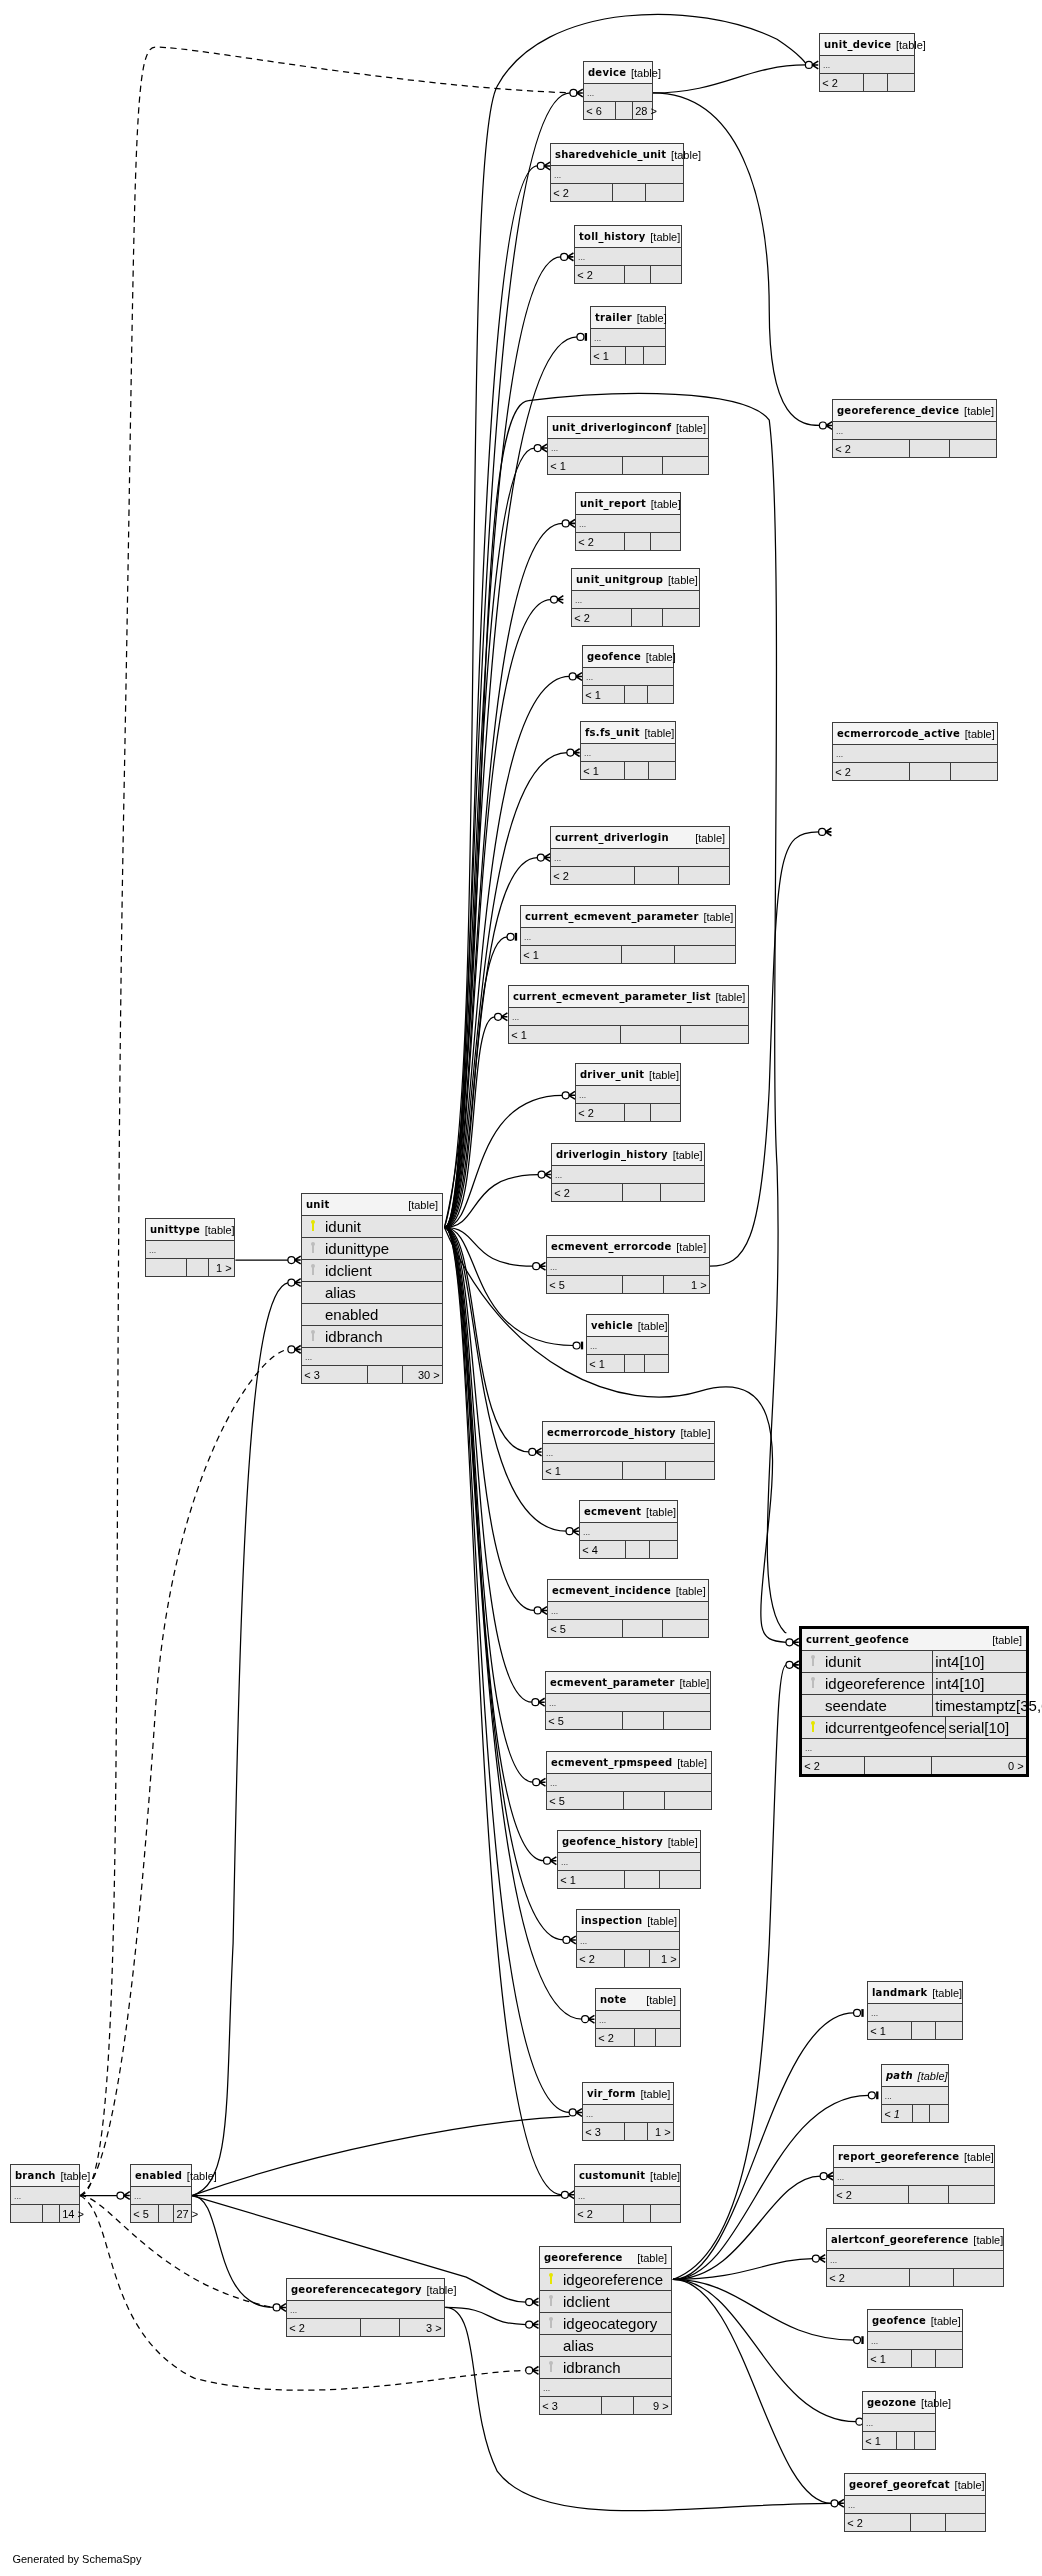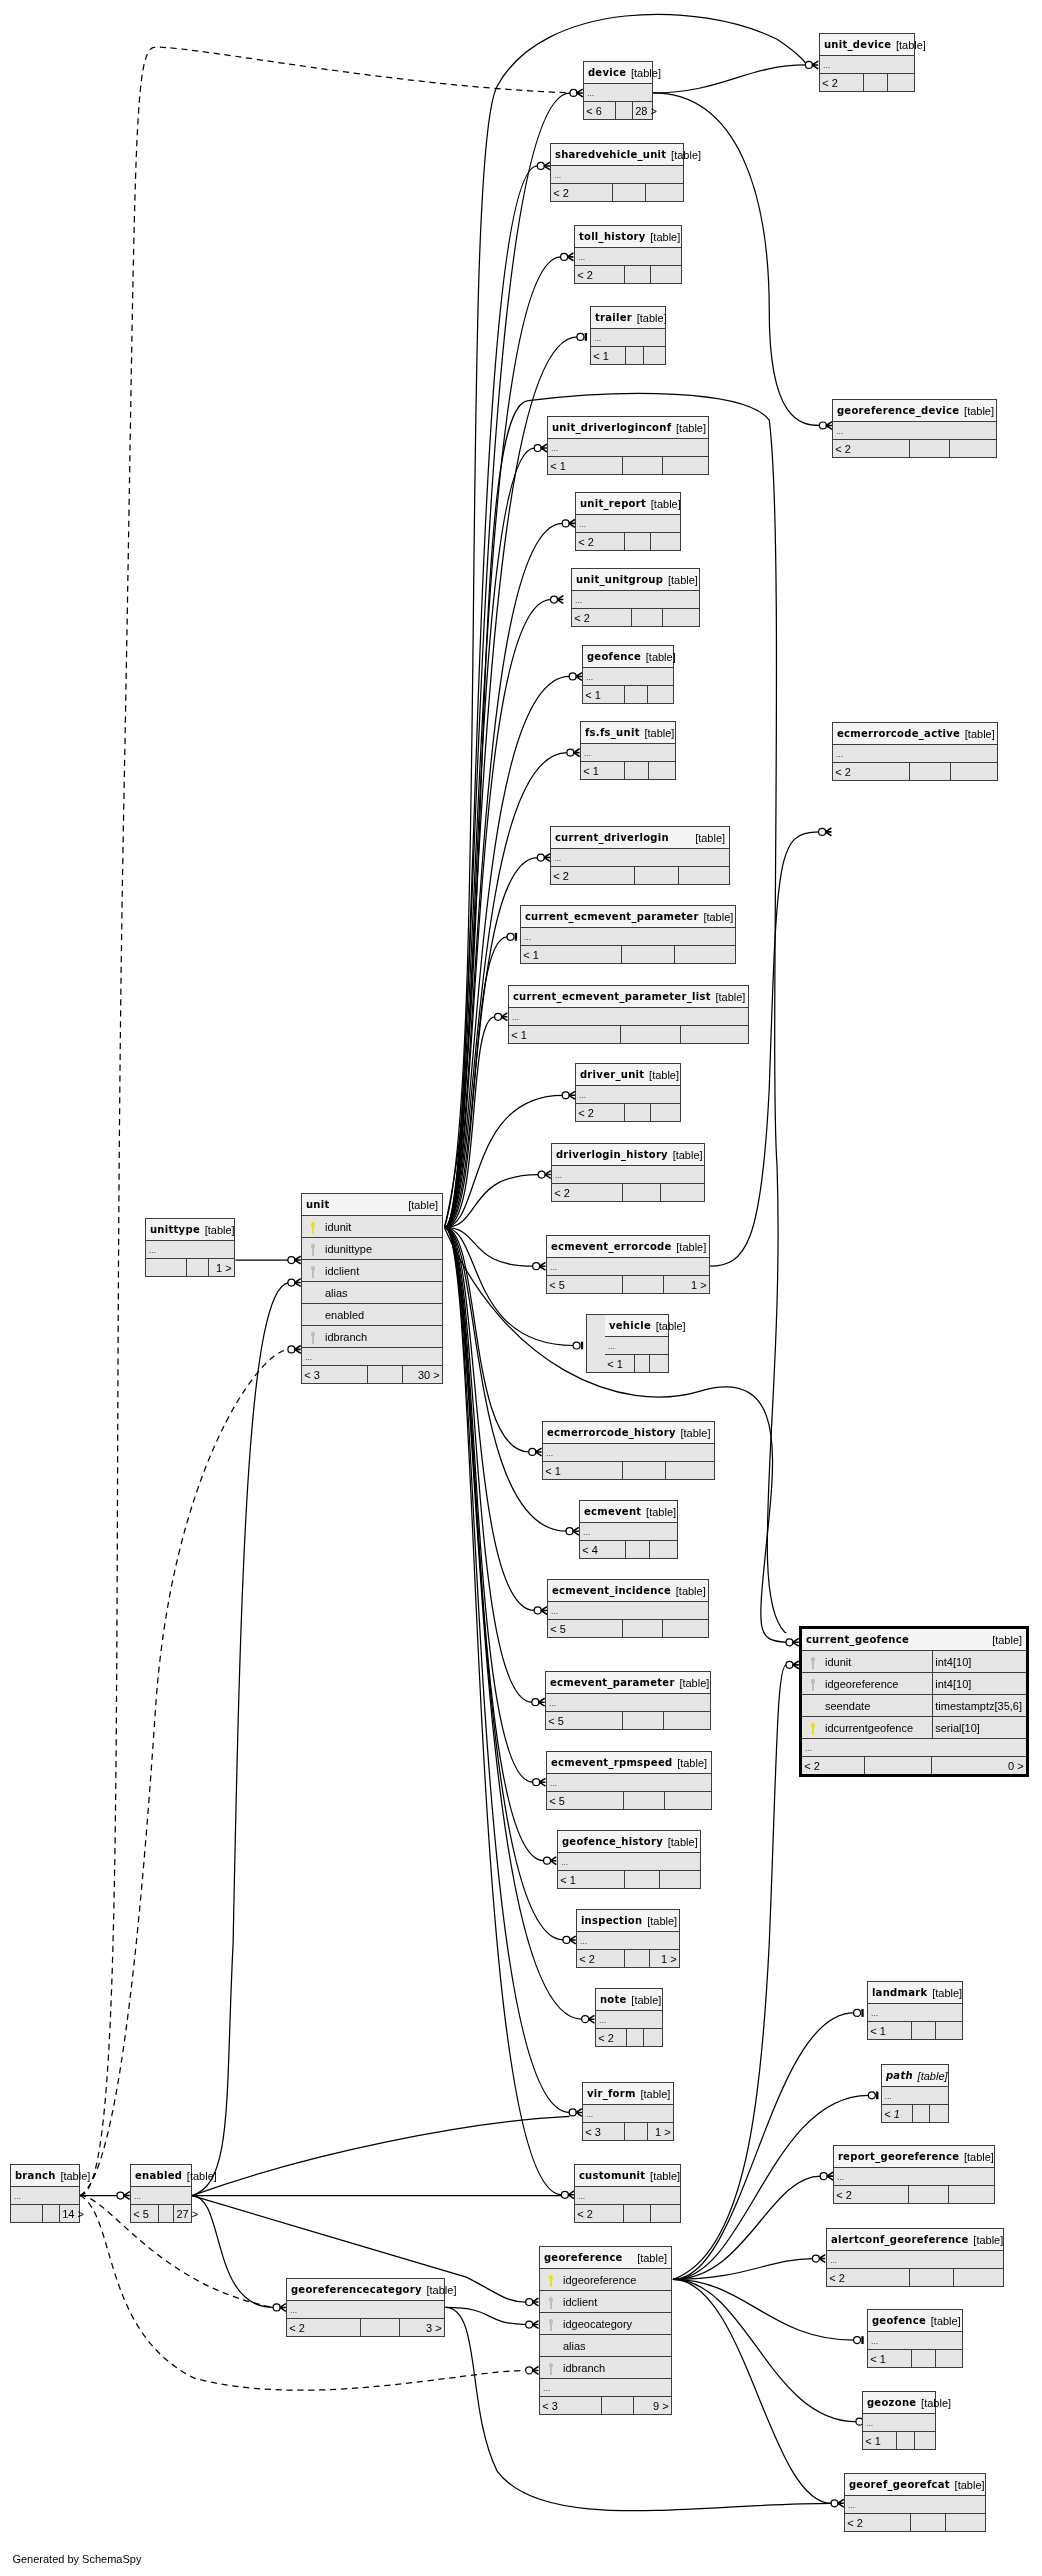--- a/index.html
+++ b/index.html
@@ -7,21 +7,21 @@
          font-family: "DejaVu Sans", "Liberation Sans", sans-serif; }
   #edges { position: absolute; left: 0; top: 0; width: 1042px; height: 2576px; pointer-events: none; }
   .tbl { position: absolute; border: 1.6px solid #3c3c3c; background: #e5e5e5; box-sizing: border-box;
          font-size: 10px; color: #000; }
   .tbl.focus { border: 3.1px solid #000; }
   .tbl .hdr { background: #f4f4f4; border-bottom: 1.6px solid #3c3c3c; height: 21px; display: flex;
               align-items: center; justify-content: space-between; padding: 0 3.9px; white-space: nowrap; }
   .tbl .name { font-weight: bold; letter-spacing: 0.3px; }
   .tbl .tag { font-family: "Liberation Sans", sans-serif; font-size: 11px; margin-left: 4.7px; }
   .tbl .row { height: 21px; border-bottom: 1.6px solid #3c3c3c; display: flex; align-items: center;
-              font-family: "Liberation Sans", sans-serif; font-size: 11px; white-space: nowrap; }
+              font-family: "Liberation Sans", sans-serif; font-size: 15px; white-space: nowrap; }
   .tbl .row .col { flex: 1; padding-left: 23px; position: relative; }
   .tbl .row .type { width: 42%; border-left: 1.6px solid #3c3c3c; height: 100%; display: flex;
                     align-items: center; padding-left: 2.3px; box-sizing: border-box; }
   .tbl .row.ell { height: 17px; padding-left: 3.1px; font-size: 8.6px; color: #444; }
   .key { position: absolute; left: 7.8px; top: 1.6px; width: 7px; height: 12.4px; }
   .key::before { content: ""; position: absolute; left: 0.8px; top: 0; width: 4.7px; height: 4.7px;
                  border-radius: 50%; background: currentColor; }
   .key::after { content: ""; position: absolute; left: 2.3px; top: 3.9px; width: 1.6px; height: 7.8px; background: currentColor; }
   .key.pk { color: #e6e600; }
   .key.fk { color: #bdbdbd; }
@@ -487,21 +487,21 @@
       <span class="name">ecmevent_errorcode</span>
       <span class="tag">[table]</span>
     </div>
     <div class="row ell">...</div>
     <div class="foot">
       <span class="c1">&lt; 5</span>
       <span class="c2"></span>
       <span class="c3">1 &gt;</span>
     </div>
   </div>
-<div class="tbl" style="left:586px;top:1314px;width:83px;padding-left:18px;">
+<div class="tbl" style="left:586px;top:1314px;width:83px;">
     <div class="hdr">
       <span class="name">vehicle</span>
       <span class="tag">[table]</span>
     </div>
     <div class="row ell">...</div>
     <div class="foot">
       <span class="c1">&lt; 1</span>
       <span class="c2"></span>
       <span class="c3"></span>
     </div>
@@ -583,21 +583,21 @@
       <span class="name">inspection</span>
       <span class="tag">[table]</span>
     </div>
     <div class="row ell">...</div>
     <div class="foot">
       <span class="c1">&lt; 2</span>
       <span class="c2"></span>
       <span class="c3">1 &gt;</span>
     </div>
   </div>
-<div class="tbl" style="left:595px;top:1988px;width:68px;">
+<div class="tbl" style="left:595px;top:1988px;width:86px;">
     <div class="hdr">
       <span class="name">note</span>
       <span class="tag">[table]</span>
     </div>
     <div class="row ell">...</div>
     <div class="foot">
       <span class="c1">&lt; 2</span>
       <span class="c2"></span>
       <span class="c3"></span>
     </div>

